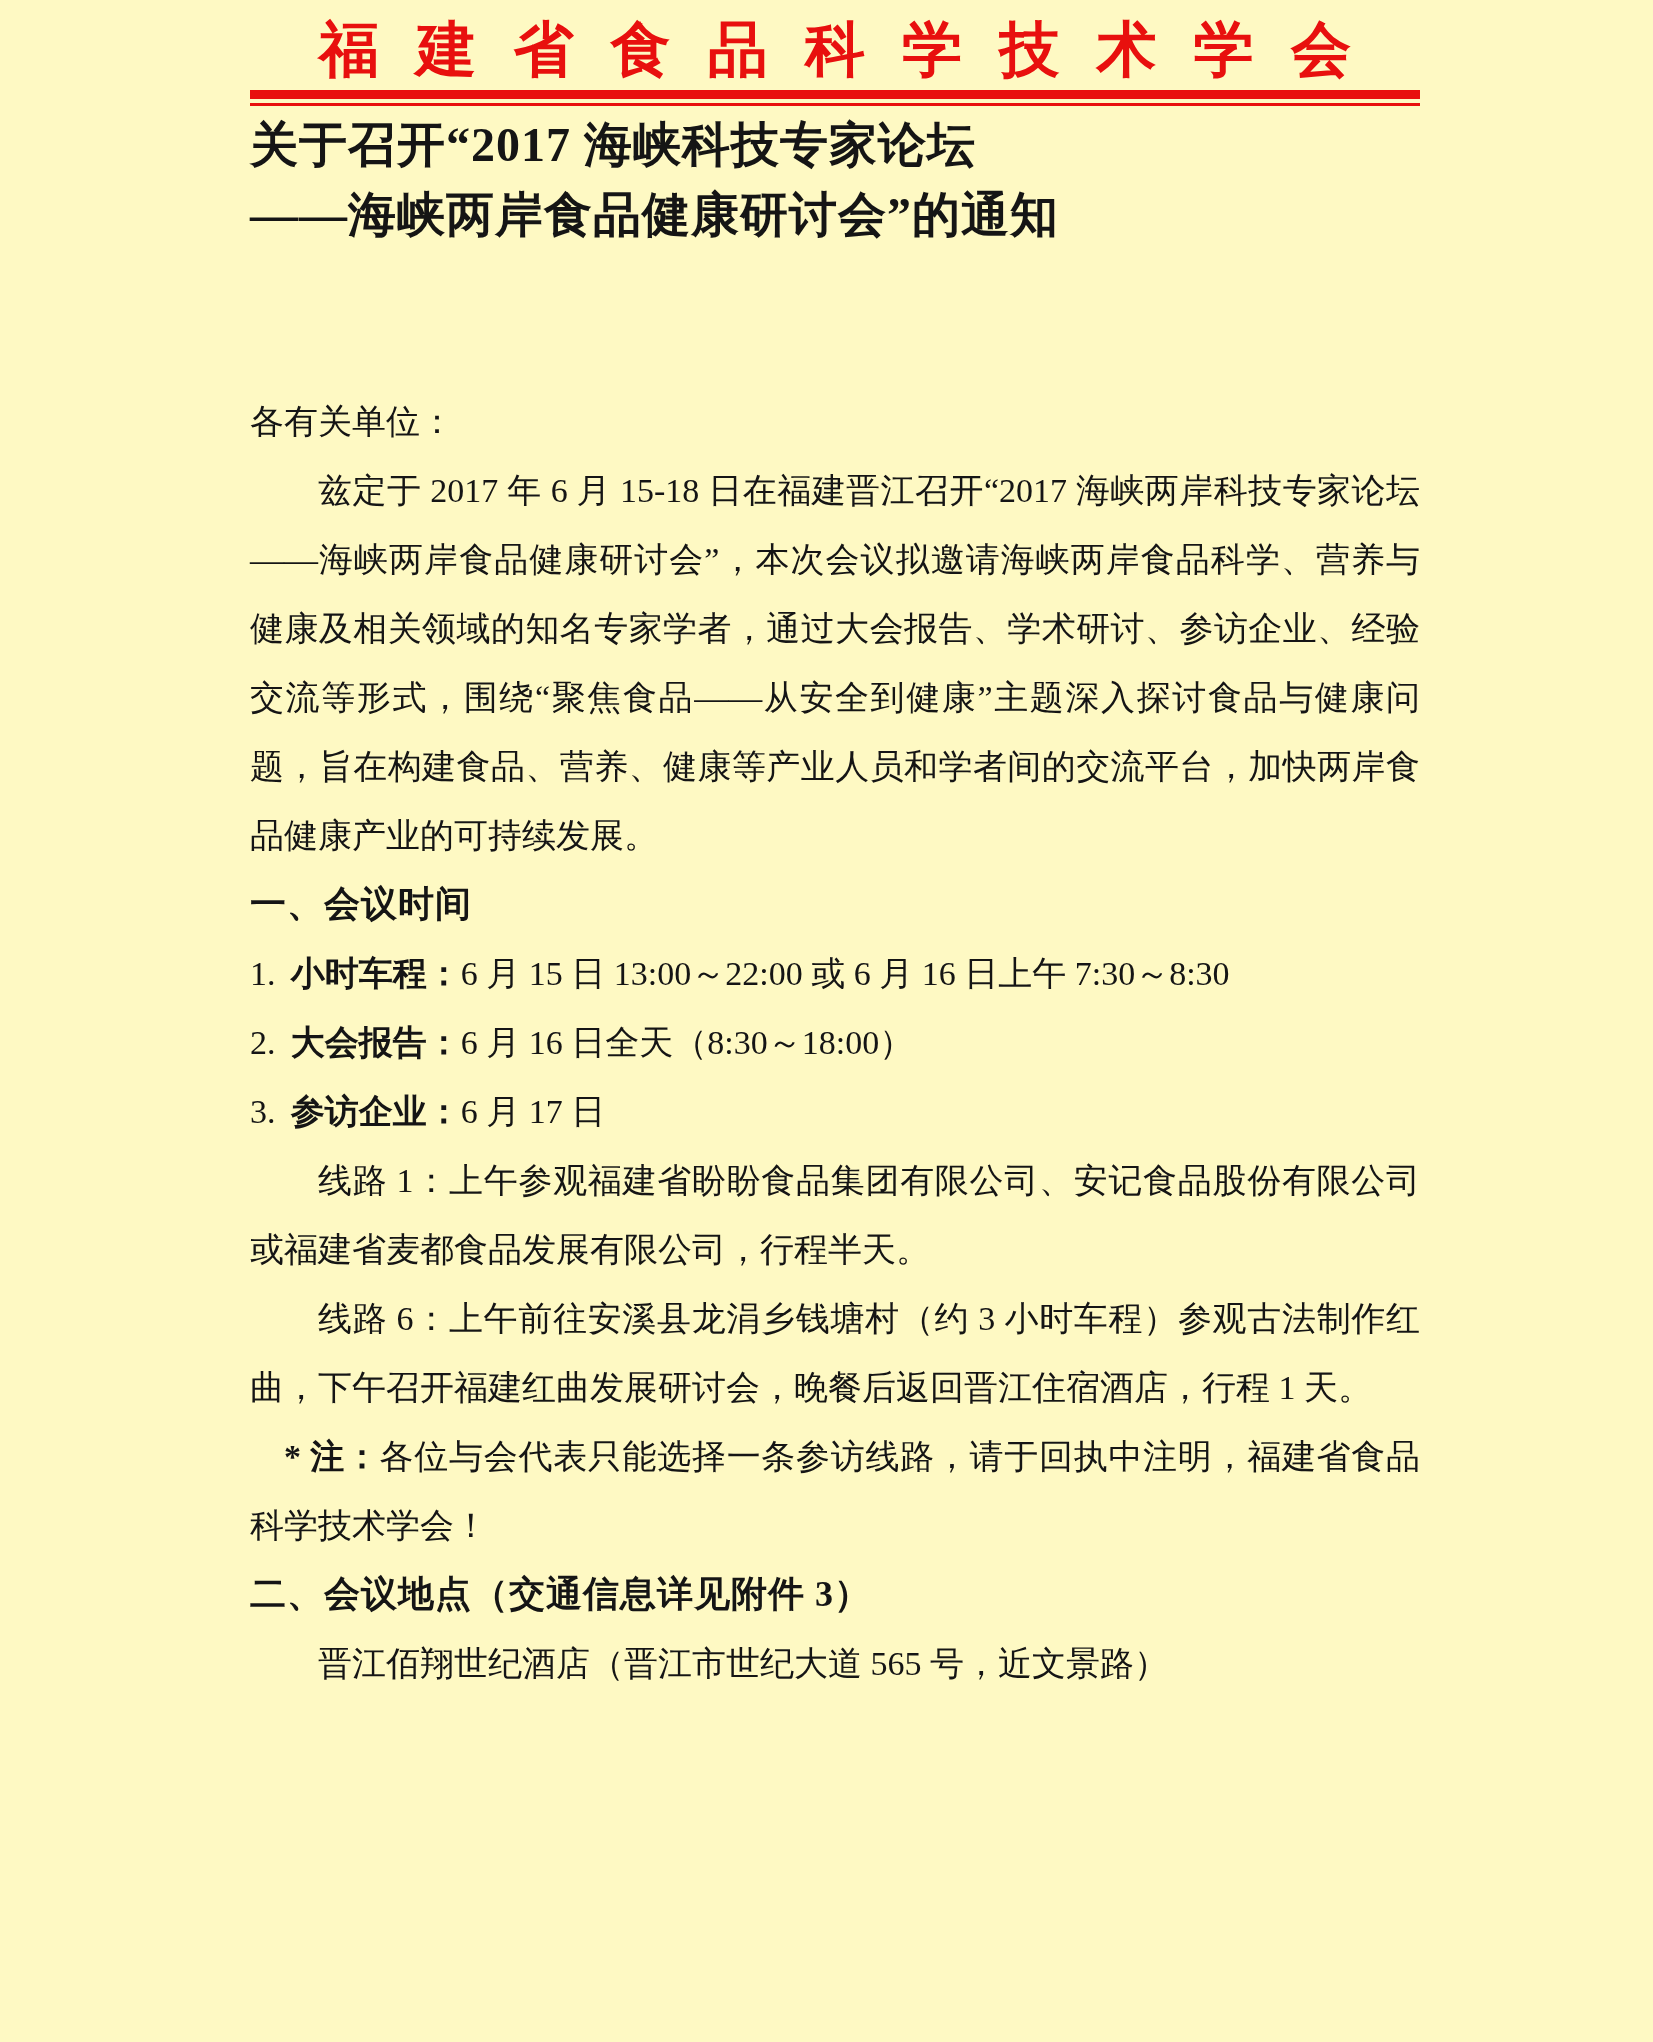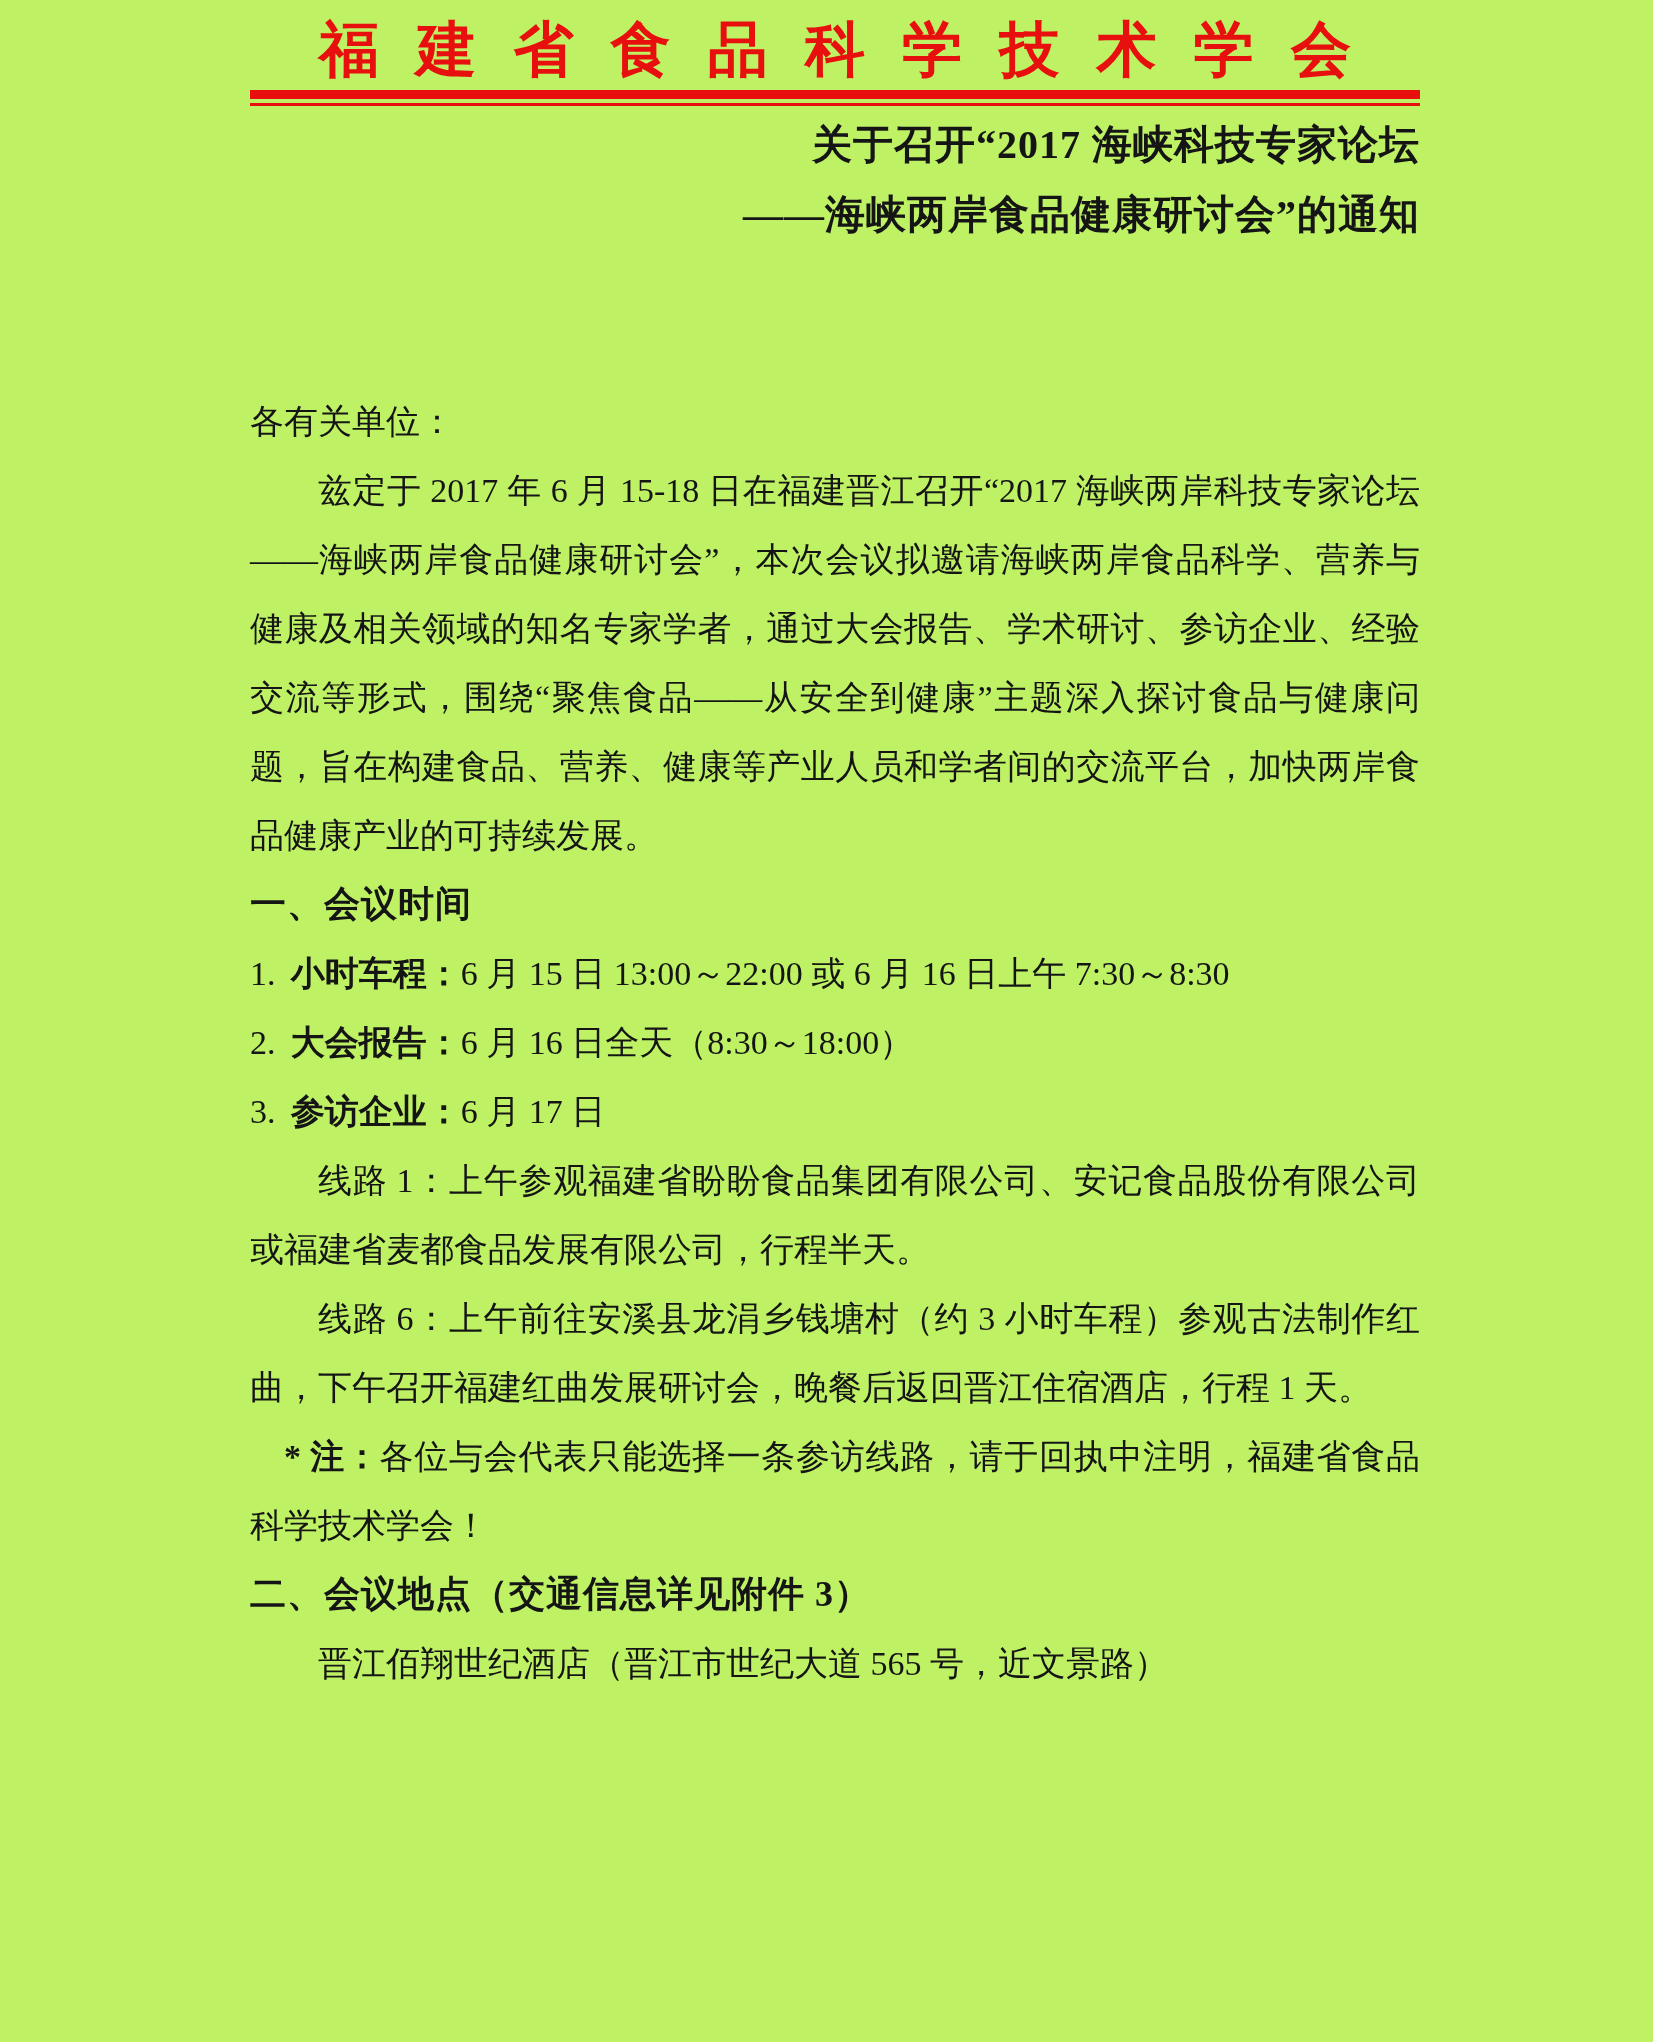--- a/index.html
+++ b/index.html
@@ -7,43 +7,43 @@
   body {
     width:1653px; height:2042px;
     font-family:"Liberation Serif","DejaVu Serif",serif;
     color:var(--ink);
   }
   .page {
     box-sizing:border-box;
     width:1653px; height:2042px;
     padding:18px 233px 0 250px;
     overflow:hidden;
-    background:#bef264;
+    background:#fef9c3;
   }
   
   .org {
     margin:0;
     text-align:center;
     color:var(--red);
     font-size:60px;
     line-height:64px;
     font-weight:600;
     letter-spacing:0.62em;
     text-indent:0.62em;
     white-space:nowrap;
   }
   .rule { margin-top:8px; }
   .rule-thick { height:9px; background:var(--red); }
   .rule-thin  { height:3px; background:var(--red); margin-top:4px; }
   
   .title {
     margin-top:4px;
-    text-align:right;
+    text-align:left;
     font-weight:bold;
-    font-size:40px;
+    font-size:48px;
     line-height:70px;
     letter-spacing:1px;
   }
   
   .bodytext {
     margin-top:137px;
     font-size:34px;
     line-height:69px;
     text-align:justify;
   }

